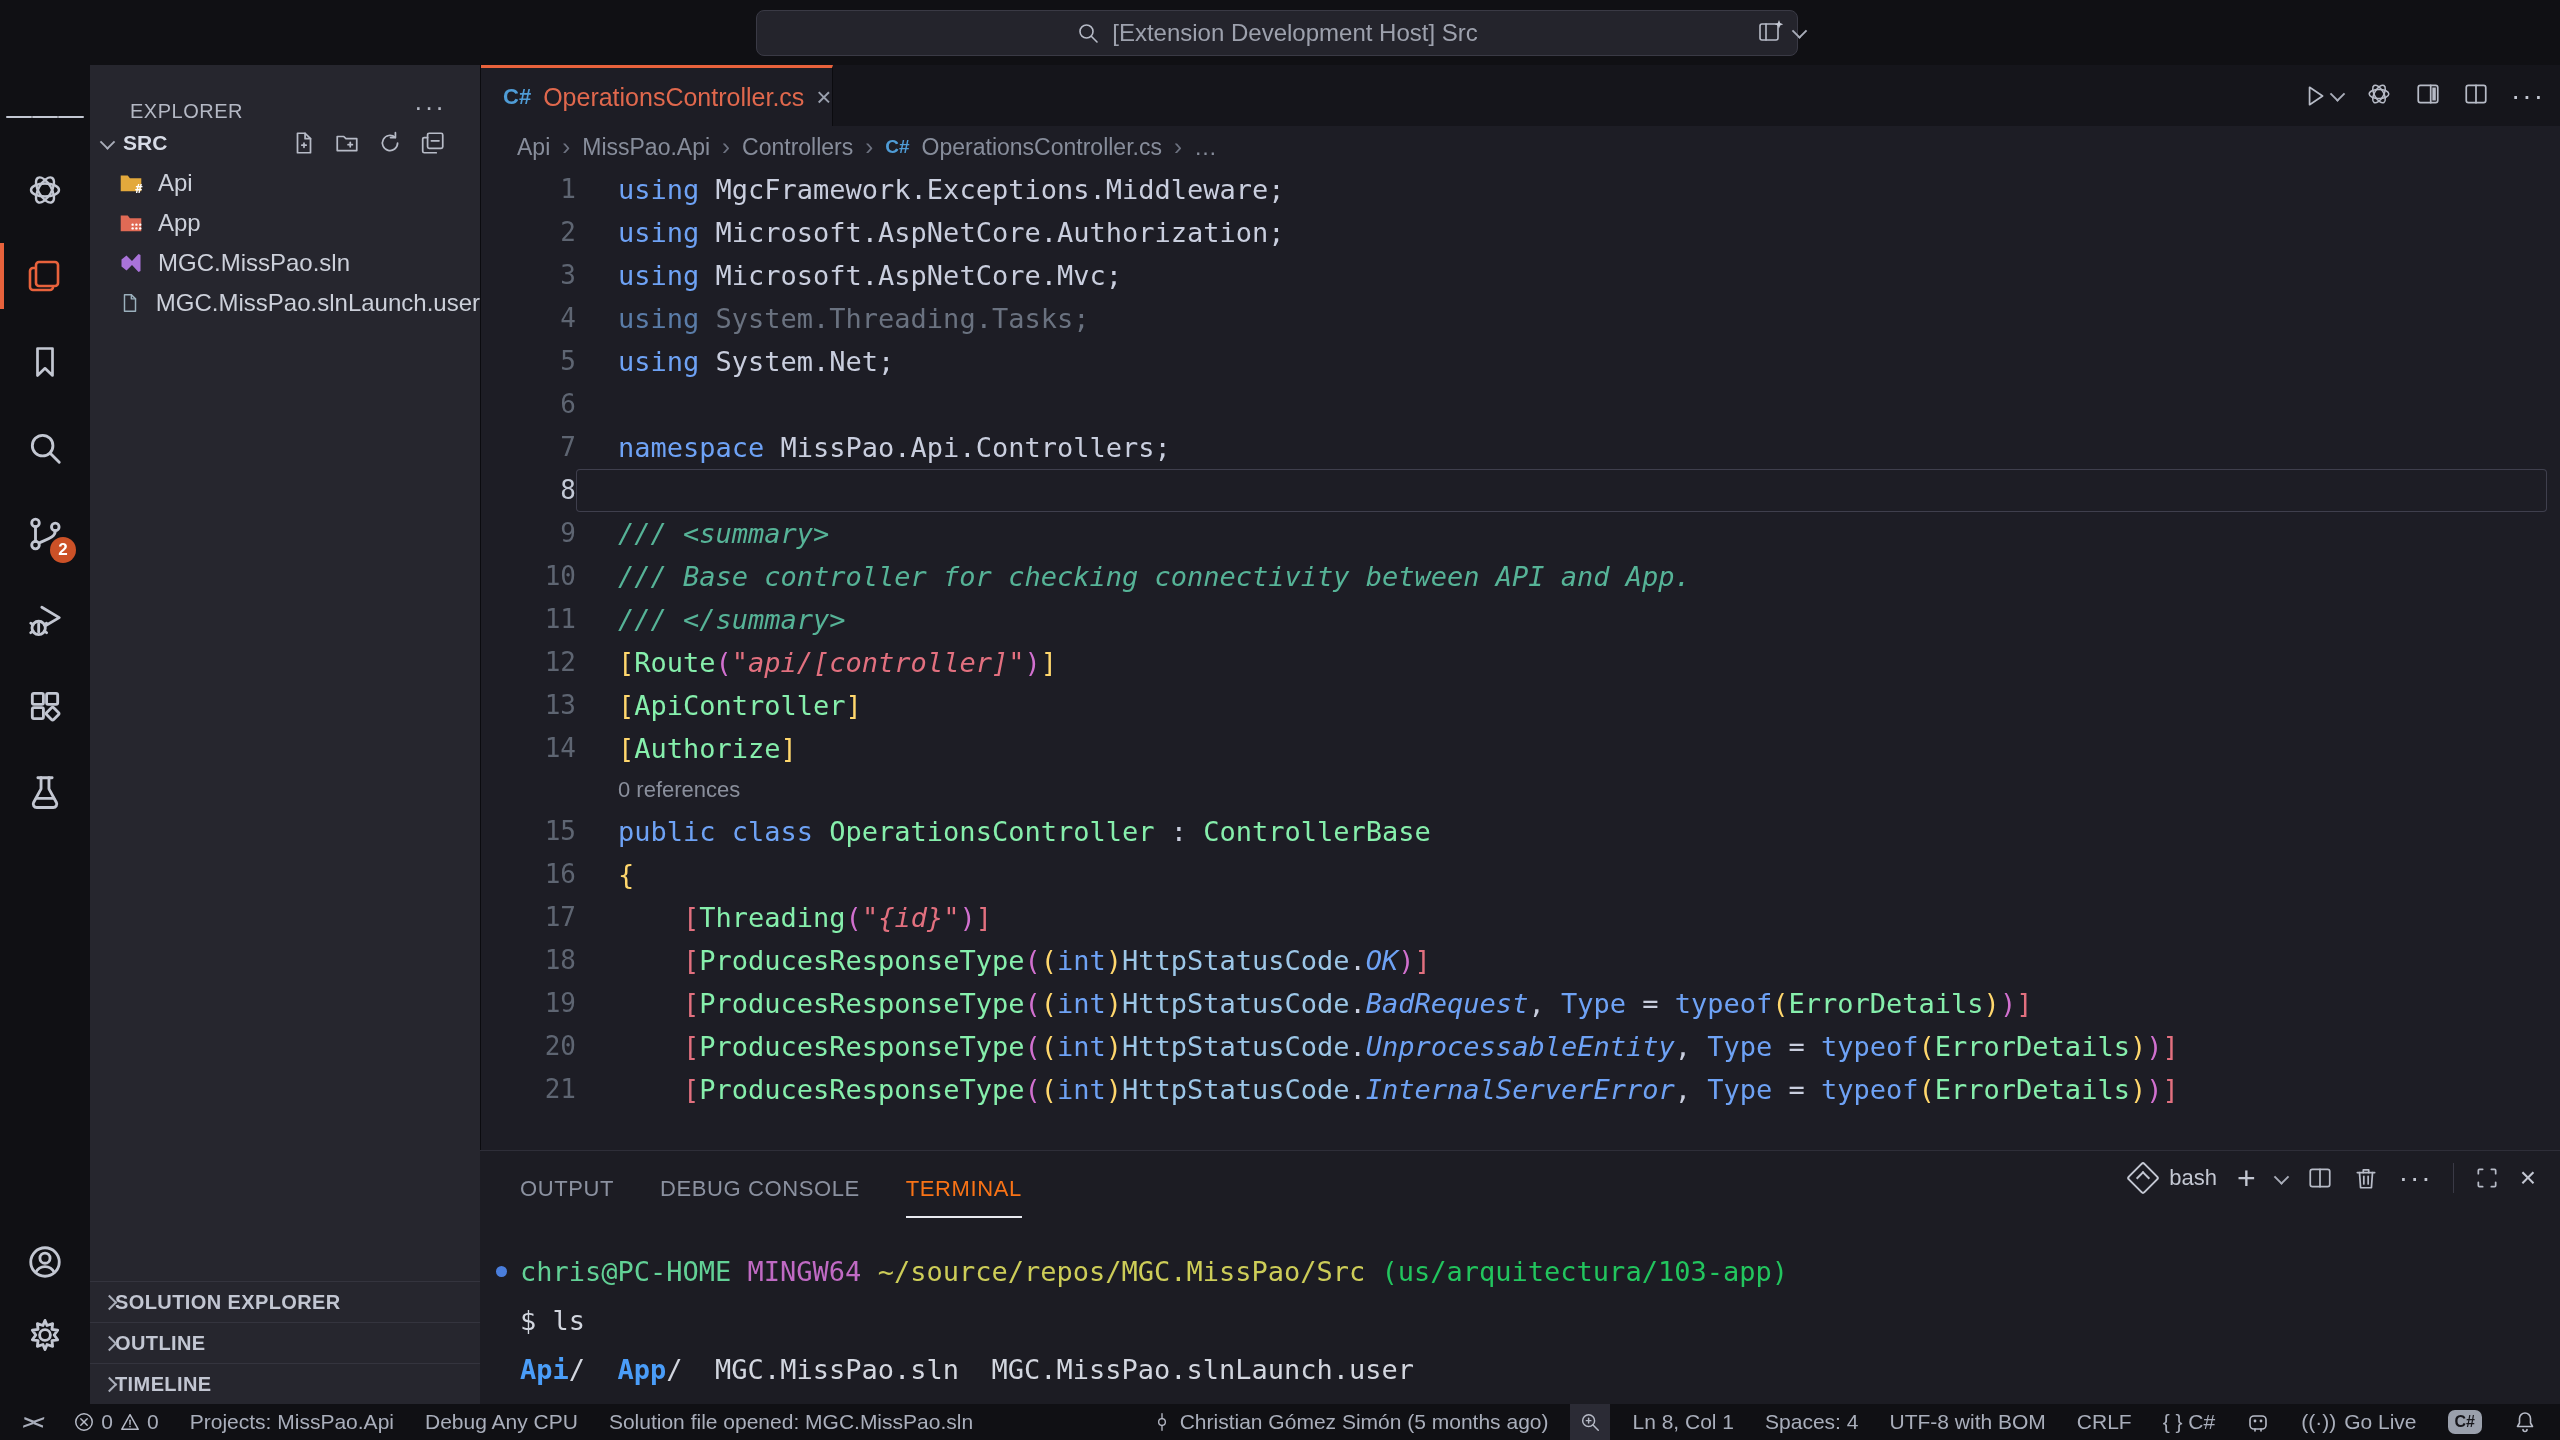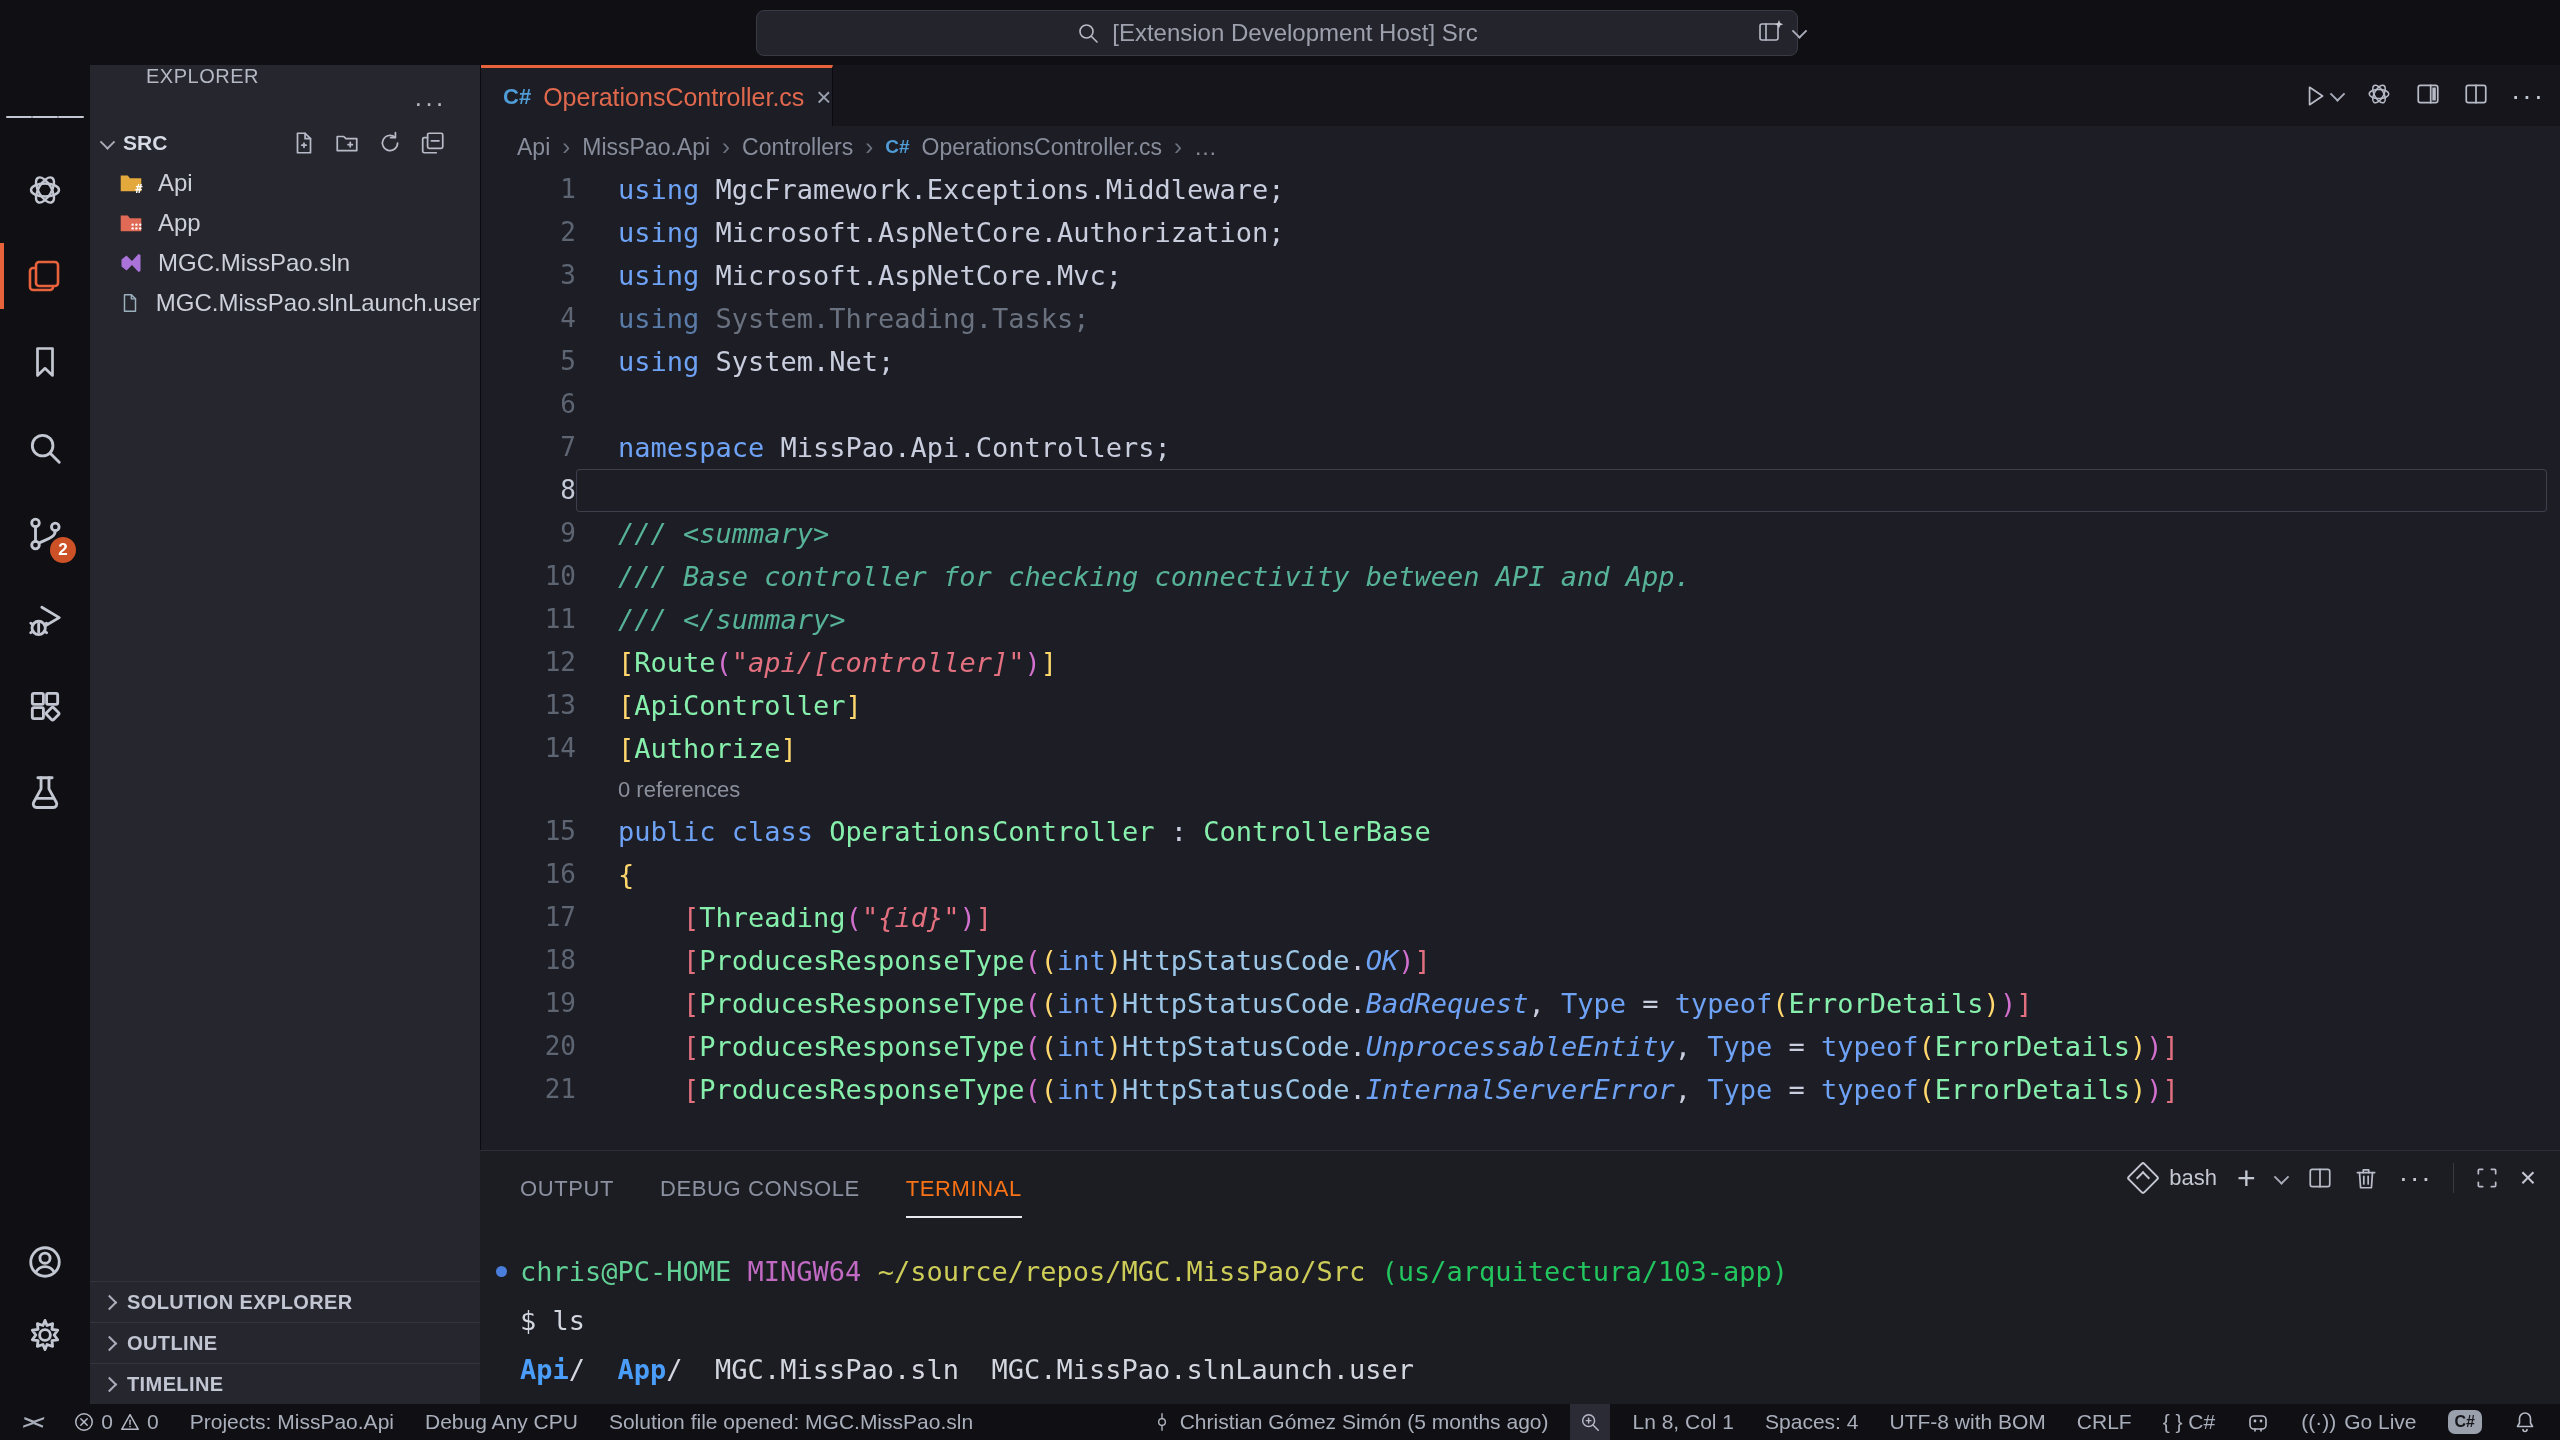--- a/index.html
+++ b/index.html
@@ -18,29 +18,29 @@
   .ab-bottom{margin-top:auto;display:flex;flex-direction:column;padding-bottom:26px;}
   .ab-item{position:relative;height:86px;display:flex;align-items:center;justify-content:center;}
   .ab-item:first-child{height:60px;}
   .ab-item svg{display:block;}
   .ab-item.active::before{content:"";position:absolute;left:0;top:10px;bottom:10px;width:4px;background:#e8623c;}
   .ab-badge{position:absolute;right:14px;bottom:14px;min-width:26px;height:26px;border-radius:13px;background:#cc5127;
             color:#fff;font-size:17px;display:flex;align-items:center;justify-content:center;font-weight:bold;}
   .hamburger div{width:26px;height:2.5px;background:#c3c7d2;margin:6px 0;border-radius:2px;}
   
   .sidebar{position:absolute;left:90px;top:65px;width:390px;height:1339px;background:#26262e;}
-  .sb-header{height:58px;display:flex;align-items:flex-start;padding:0 34px 0 56px;color:#b4b8c4;font-size:20px;letter-spacing:.5px;flex-direction:column;}
+  .sb-header{height:58px;display:flex;align-items:flex-end;padding:0 34px 0 40px;color:#b4b8c4;font-size:20px;letter-spacing:.5px;}
   .sb-header .more{margin-left:auto;color:#b4b8c4;font-size:26px;letter-spacing:2px;cursor:default;}
   .src-row{height:40px;display:flex;align-items:center;padding:0 34px 0 12px;font-weight:bold;font-size:21px;color:#d7dbe6;gap:10px;}
   .src-actions{margin-left:auto;display:flex;gap:17px;align-items:center;}
   .src-actions svg{display:block;}
   .tree-row{height:40px;display:flex;align-items:center;padding-left:28px;gap:14px;font-size:24px;color:#ccd0da;}
   .tree-row .ticon{width:26px;display:flex;justify-content:center;}
   .sb-bottom{position:absolute;left:0;right:0;bottom:0;}
-  .sb-sec{height:40px;border-top:1px solid #34343e;display:flex;align-items:center;gap:12px;
+  .sb-sec{height:40px;border-top:1px solid #34343e;display:flex;align-items:center;
           padding-left:14px;font-weight:bold;font-size:20px;color:#c2c6d2;letter-spacing:.4px;}
   .chev{display:inline-block;width:9px;height:9px;border-right:2px solid #a9adb9;border-bottom:2px solid #a9adb9;}
   .chev.down{transform:rotate(45deg) translate(-1px,-1px);}
   .chev.right{transform:rotate(-45deg);}
   
   .editor{position:absolute;left:480px;top:65px;width:2080px;height:1085px;background:#1d1d25;border-left:1px solid #0b0b0f;}
   .tabbar{position:relative;height:61px;background:#15151b;display:flex;}
   .tab{position:relative;width:352px;height:61px;background:#1d1d25;border-top:3px solid #e8623c;border-right:1px solid #0b0b0f;
        display:flex;align-items:center;gap:12px;padding:0 18px 0 22px;box-sizing:border-box;}
   .tab-label{color:#e0684d;font-size:25px;flex:1;}

